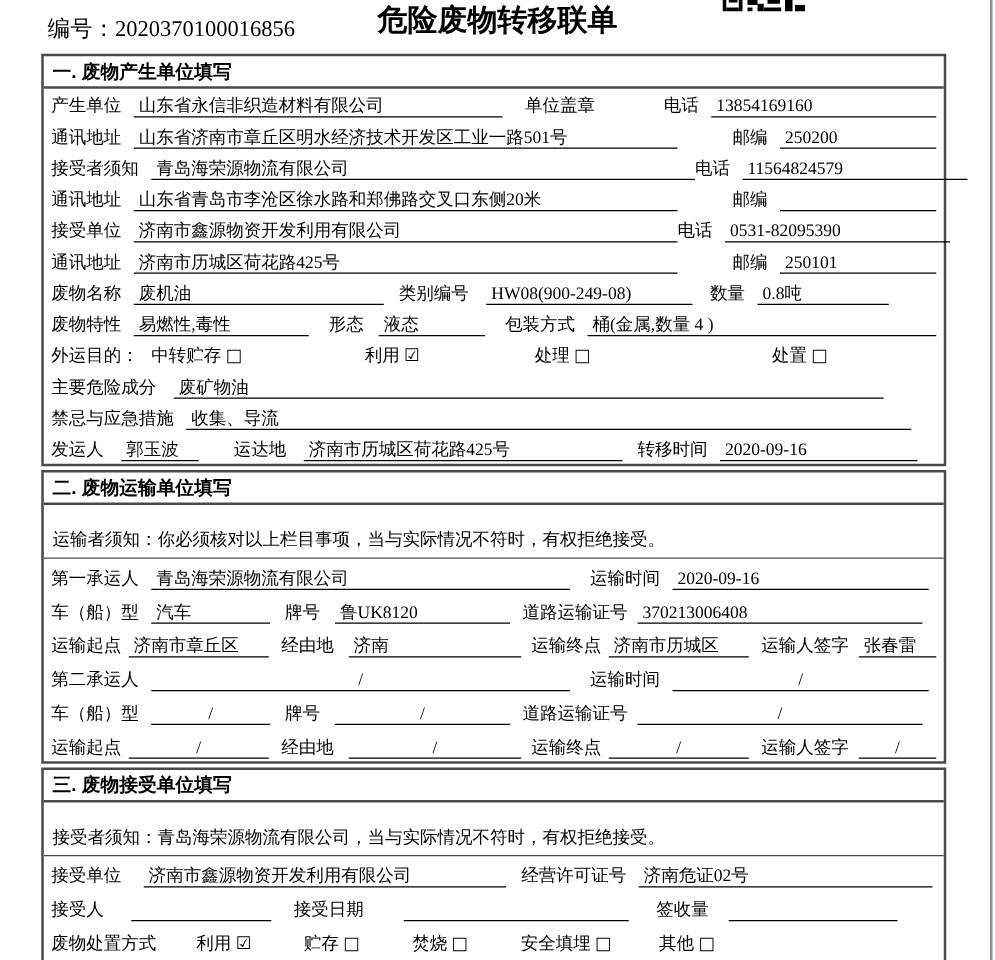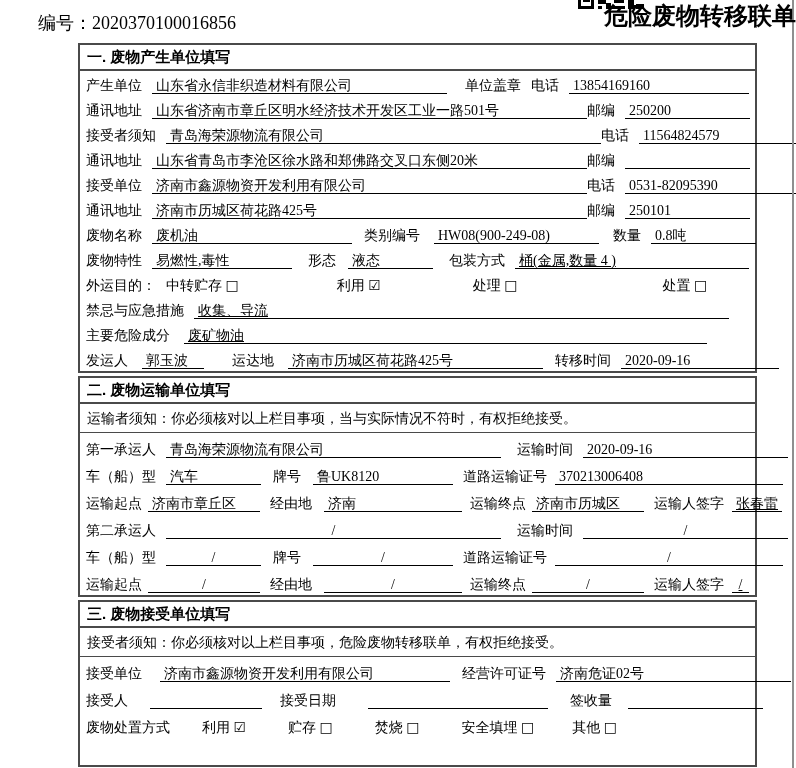--- a/index.html
+++ b/index.html
@@ -4,37 +4,37 @@
 <style>
   html,body{margin:0;padding:0;}
   body{
     width:796px;height:768px;background:#ffffff;color:#000;
     font-family:"Liberation Serif","DejaVu Serif",serif;
     position:relative;overflow:hidden;
   }
   .page-edge{position:absolute;top:0;right:2px;width:2px;height:768px;background:#8f8f8f;}
   .doc-header{position:relative;height:40px;}
   .serial{position:absolute;left:38px;top:11px;font-size:18px;white-space:nowrap;}
-  .title{position:absolute;left:0;right:0;top:0;margin:0;text-align:right;
+  .title{position:absolute;left:0;right:0;top:0;margin:0;text-align:center;
          font-size:24px;font-weight:bold;font-family:Liberation Mono, monospace;}
   .qr{position:absolute;top:0;right:148px;}
   .form{margin-left:33px;width:724px;box-sizing:border-box;}
-  .section{border:2px solid #4a4a4a;box-sizing:border-box;margin-top:3px;background:#fff;margin-left:45px;}
+  .section{border:2px solid #4a4a4a;box-sizing:border-box;margin-top:3px;background:#fff;}
   .sec-header{font-weight:bold;font-size:15px;padding:3px 7px 2px 7px;
               border-bottom:2px solid #4a4a4a;
               font-family:"Liberation Sans","DejaVu Sans",sans-serif;}
   .row{display:flex;align-items:flex-end;height:23px;padding:0 6px 2px 6px;font-size:14px;}
   .row.h25{height:25px;}
   .lbl{white-space:nowrap;line-height:17px;flex:none;}
   .u{display:inline-block;border-bottom:1px solid #000;line-height:17px;height:17px;
      padding:0 4px;margin-left:10px;white-space:nowrap;overflow:visible;flex:none;box-sizing:border-box;}
-  .u.fill{flex:1;text-decoration:underline;}
+  .u.fill{flex:1;}
   .u.c{text-align:center;}
   .gap{flex:1;}
-  .notice{font-size:14px;padding:6px 7px 5px 7px;border-bottom:1.5px solid #4a4a4a;line-height:17px;}
+  .notice{font-size:14px;padding:20px 7px 5px 7px;border-bottom:1.5px solid #4a4a4a;line-height:17px;}
   .opt{white-space:nowrap;line-height:17px;flex:none;}
   .chk{font-family:"DejaVu Sans",sans-serif;font-size:14px;}
 </style>
 </head>
 <body>
 
 <div class="page-edge"></div>
 
 <div class="doc-header">
   <div class="serial"><span>编号：</span><span>2020370100016856</span></div>
@@ -128,27 +128,27 @@
 
     <div class="row">
       <span class="lbl">外运目的：</span>
       <span class="opt" style="margin-left:10px"><span>中转贮存</span> <span class="chk">□</span></span>
       <span class="opt" style="margin-left:98px"><span>利用</span> <span class="chk">☑</span></span>
       <span class="opt" style="margin-left:92px"><span>处理</span> <span class="chk">□</span></span>
       <span class="opt" style="margin-left:145px"><span>处置</span> <span class="chk">□</span></span>
     </div>
 
     <div class="row">
+      <span class="lbl">主要危险成分</span>
+      <span class="u fill" style="margin-right:42px;margin-left:14px">废矿物油</span>
+    </div>
+
+    <div class="row">
       <span class="lbl">禁忌与应急措施</span>
       <span class="u fill" style="margin-right:20px">收集、导流</span>
-    </div>
-
-    <div class="row">
-      <span class="lbl">主要危险成分</span>
-      <span class="u fill" style="margin-right:42px;margin-left:14px">废矿物油</span>
     </div>
 
 
     <div class="row">
       <span class="lbl">发运人</span>
       <span class="u" style="width:62px;margin-left:14px">郭玉波</span>
       <span class="lbl" style="margin-left:28px">运达地</span>
       <span class="u" style="width:255px;margin-left:14px">济南市历城区荷花路425号</span>
       <span class="lbl" style="margin-left:12px">转移时间</span>
       <span class="u" style="width:158px">2020-09-16</span>
@@ -209,21 +209,21 @@
       <span class="u c" style="width:138px;margin-left:12px">/</span>
       <span class="lbl" style="margin-left:8px">运输终点</span>
       <span class="u c" style="width:112px;margin-left:6px">/</span>
       <span class="lbl" style="margin-left:10px">运输人签字</span>
       <span class="u fill c" style="margin-left:8px">/</span>
     </div>
   </div>
 
   <div class="section">
     <div class="sec-header">三. 废物接受单位填写</div>
-    <div class="notice">接受者须知：你必须核对以上栏目事项，危险废物转移联单，有权拒绝接受。</div>
+    <div class="notice">接受者须知：青岛海荣源物流有限公司，当与实际情况不符时，有权拒绝接受。</div>
 
     <div class="row h25">
       <span class="lbl">接受单位</span>
       <span class="u" style="width:290px;margin-left:18px">济南市鑫源物资开发利用有限公司</span>
       <span class="lbl" style="margin-left:12px">经营许可证号</span>
       <span class="u" style="width:235px">济南危证02号</span>
     </div>
 
     <div class="row h25">
       <span class="lbl">接受人</span>

